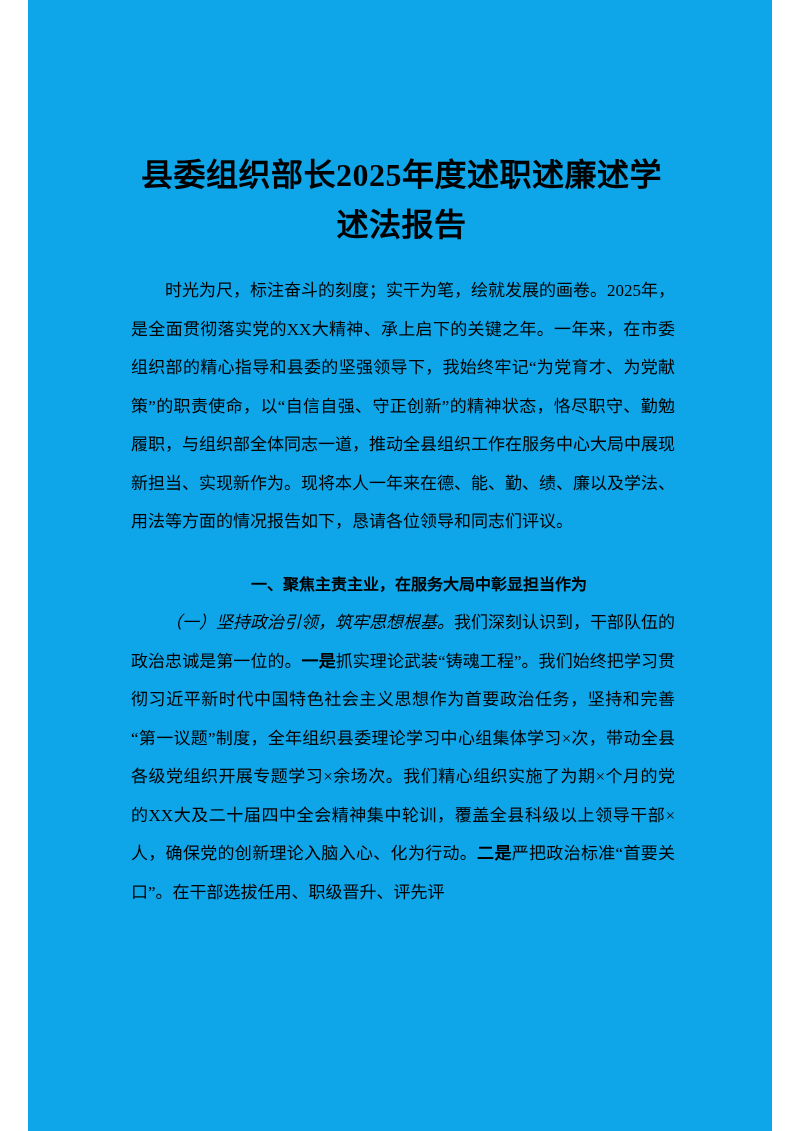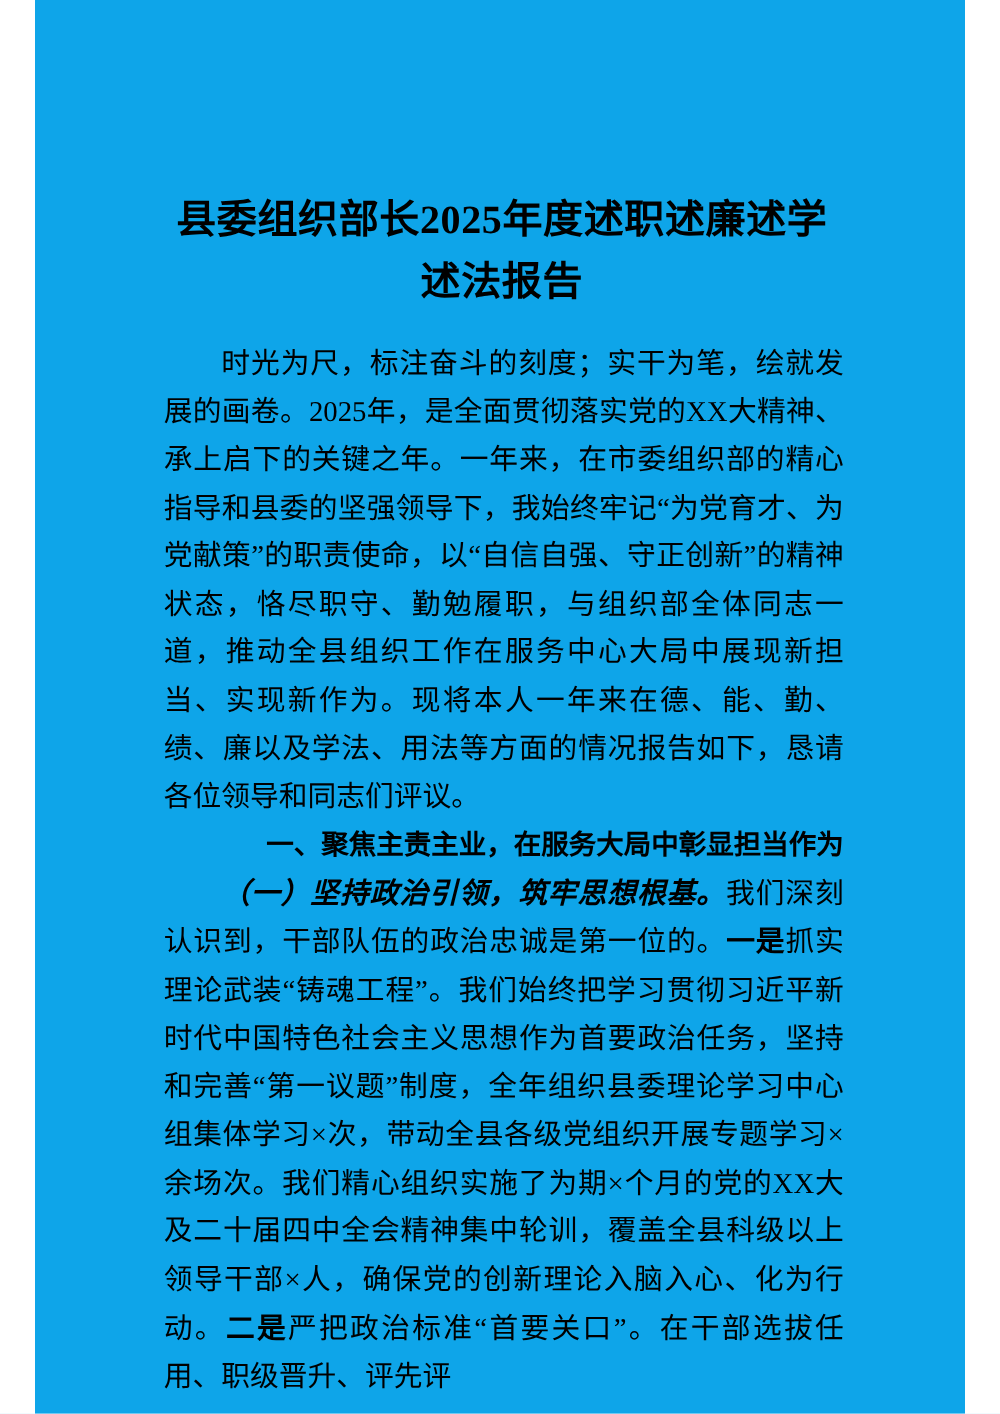--- a/index.html
+++ b/index.html
@@ -26,42 +26,42 @@
     text-align: center;
     letter-spacing: 0.5px;
     color: #000000;
     font-family: "Liberation Serif", "DejaVu Serif", serif;
   }
   .doc-body {
     margin: 0 97px 0 103px; 
   }
   .para {
     margin: 0;
-    font-size: 23px;
+    font-size: 17px;
     line-height: 38.5px;
     text-align: justify;
     text-indent: 2em;
     word-break: break-all;
     color: #000000;
   }
   .para.heading {
     font-family: "Liberation Sans", "DejaVu Sans", sans-serif;
     font-weight: bold;
-    font-size: 22px;
-    text-align: right;
+    font-size: 16px;
+    text-align: center;
+    margin-top: 24px;
   }
   .seg-normal {
     font-family: "Liberation Serif", "DejaVu Serif", serif;
     font-weight: normal;
   }
   .seg-kaiti {
     
     font-family: "Liberation Serif", "DejaVu Serif", serif;
     font-style: italic;
-    font-weight: bold;
   }
   .seg-bold {
     
     font-family: Liberation Sans, sans-serif;
     font-weight: bold;
   }
   .seg-heading {
     font-family: "Liberation Sans", "DejaVu Sans", sans-serif;
     font-weight: bold;
   }

